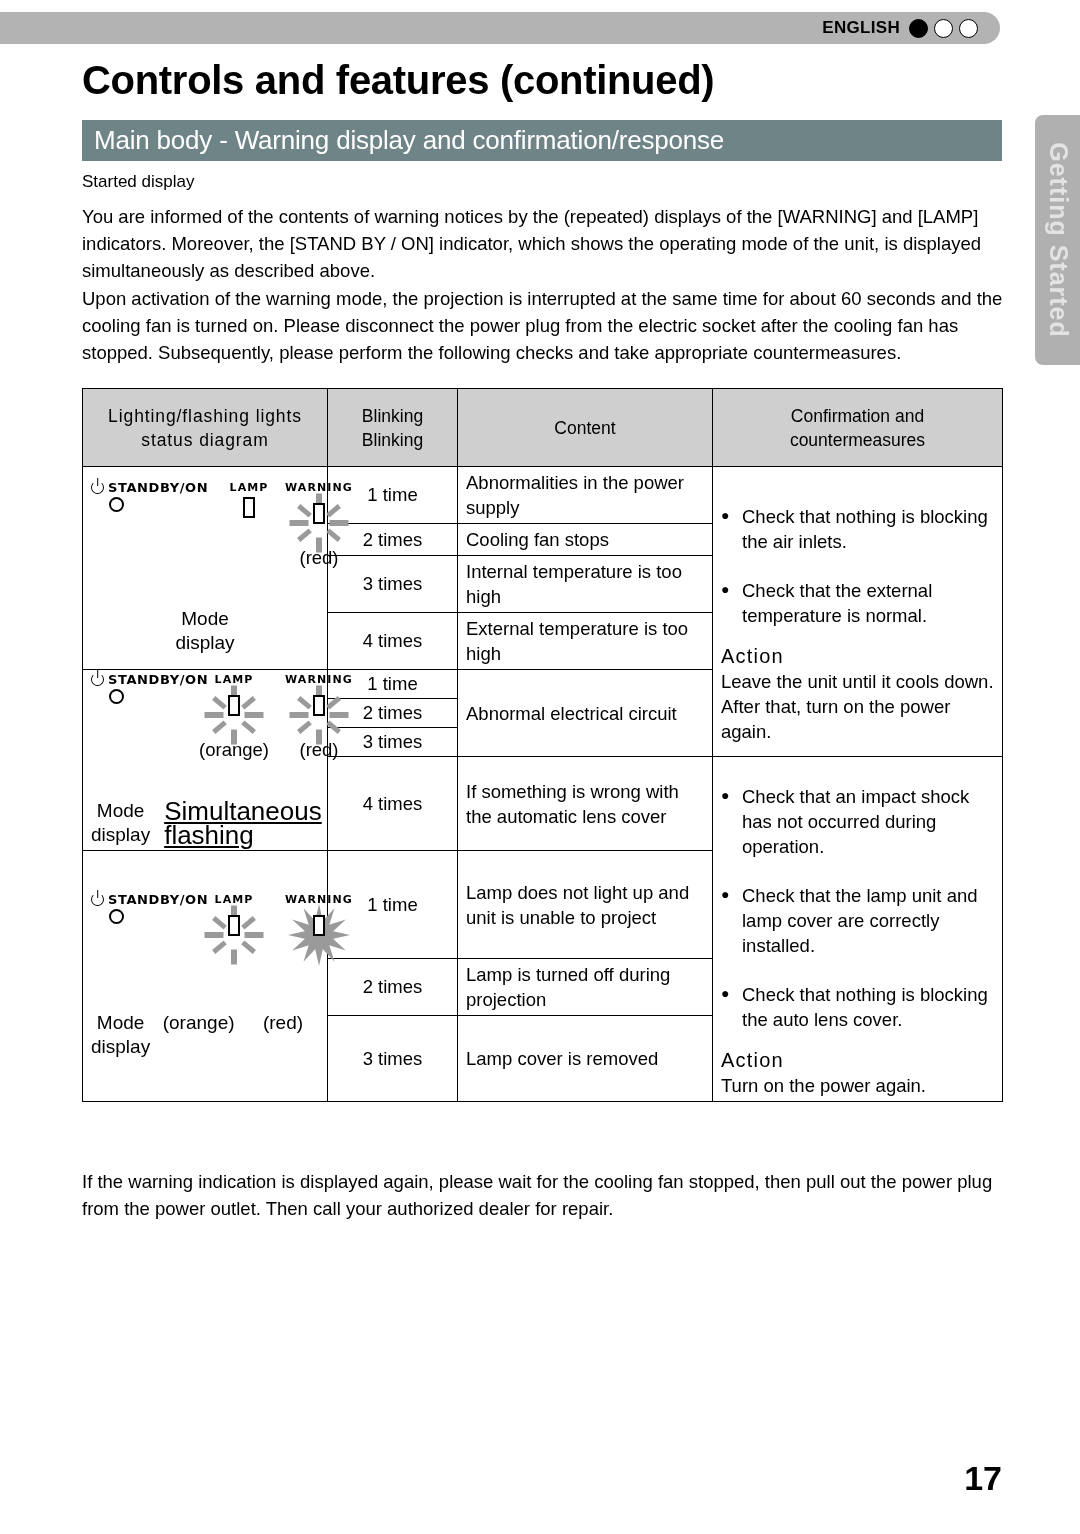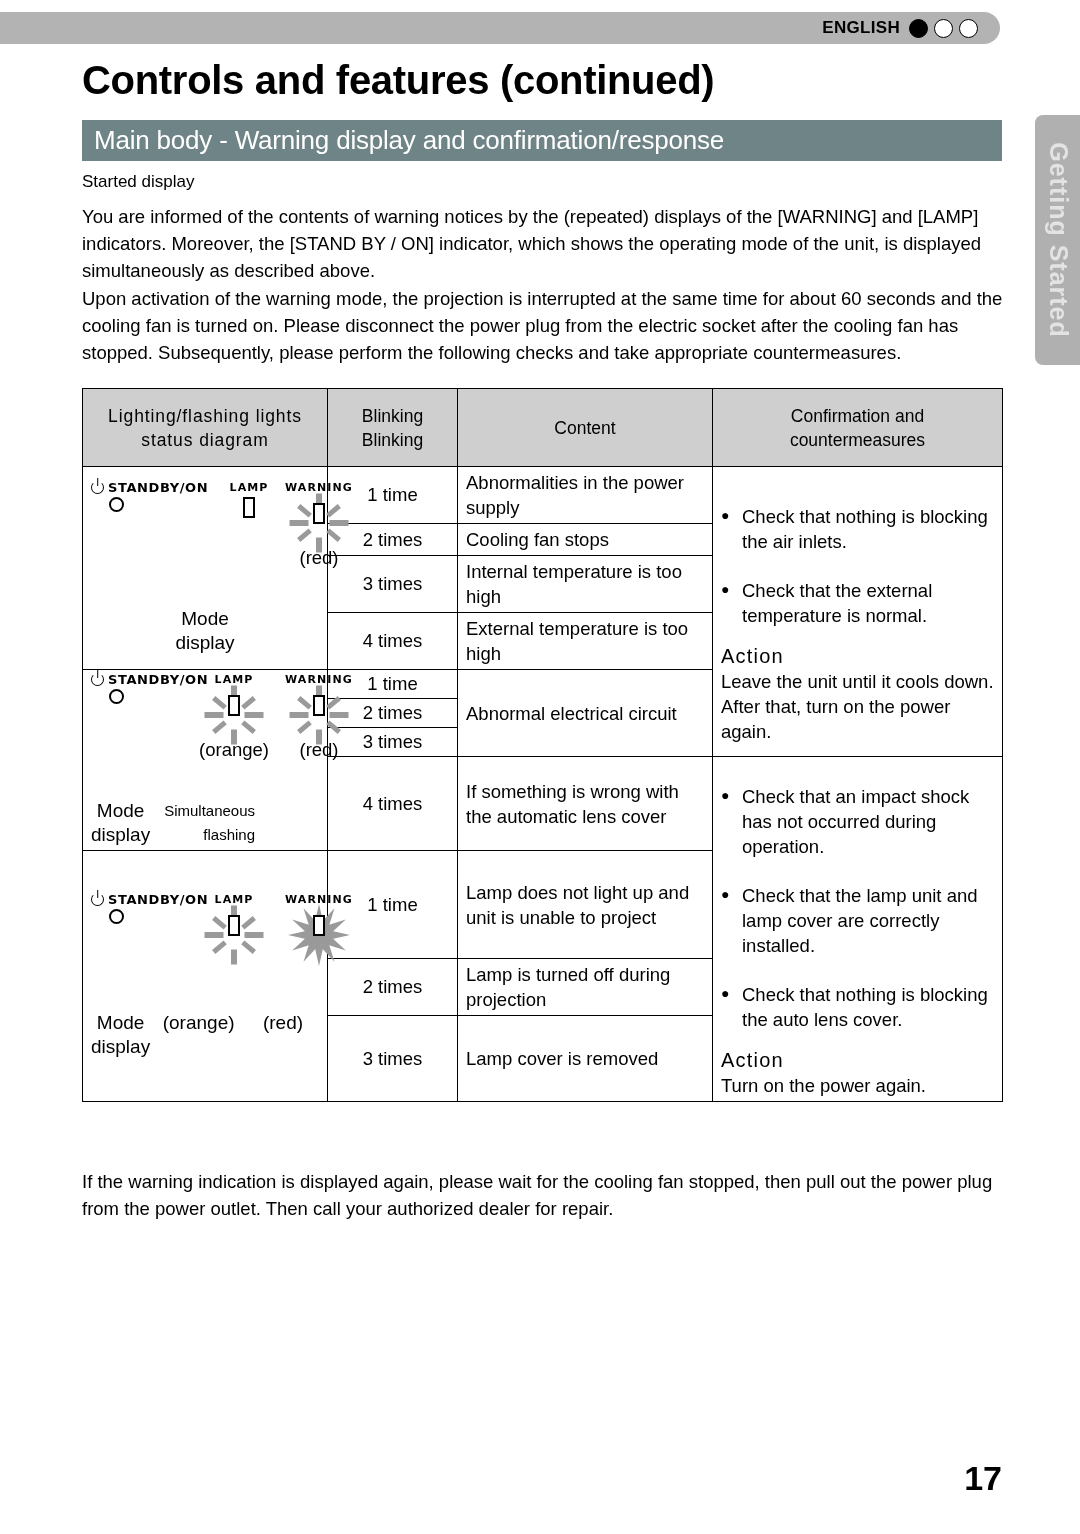--- a/index.html
+++ b/index.html
@@ -269,23 +269,24 @@
     text-align: center;
     width: 86px;
     position: absolute;
   }
   .mode-label {
     font-size: 19px;
     line-height: 24px;
     text-align: center;
   }
   .sim-label {
-    font-size: 15px;
+    font-size: 26px;
     line-height: 24px;
-    text-align: right;
+    text-align: left;
+    text-decoration: underline;
   }
 
   
   .page-num {
     position: absolute;
     right: 78px;
     bottom: 36px;
     font-size: 34px;
     font-weight: 700;
   }

